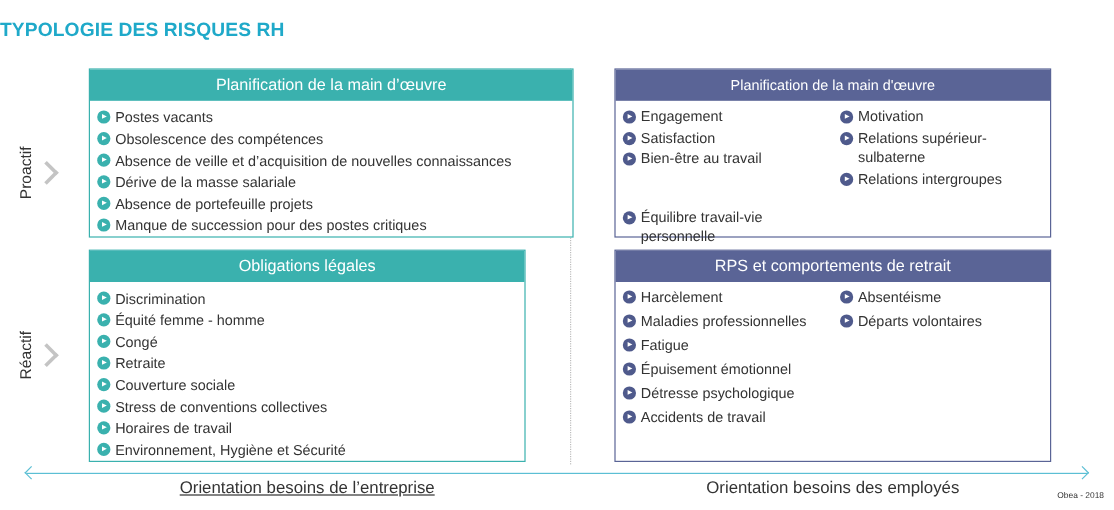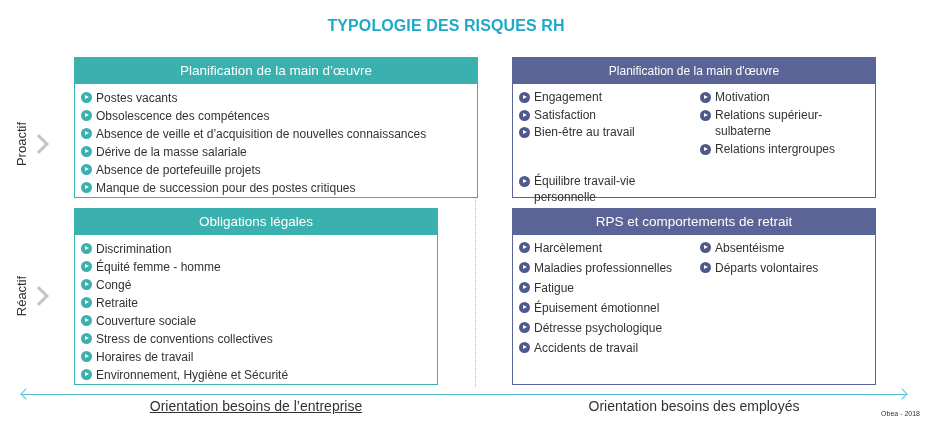--- a/index.html
+++ b/index.html
@@ -1,20 +1,20 @@
 <!DOCTYPE html>
 <html><head>
   <meta charset="utf-8">
   <style>
     * { box-sizing: border-box; margin: 0; padding: 0; }
     html, body { width: 928px; height: 425px; background: #ffffff; overflow: hidden; }
     body { position: relative; font-family: "Liberation Sans", sans-serif; color: #333; }
 
     .title {
-      position: absolute; left: 0; top: 17px; width: 892px; text-align: center;
+      position: absolute; left: 0; top: 17px; width: 892px; 
       font-size: 16px; font-weight: bold; color: #1fa9c9; letter-spacing: 0.1px;
     }
 
     .vdivider {
       position: absolute; left: 475px; top: 57px; width: 0; height: 330px;
       border-left: 1px dotted #bdbdbd;
     }
 
     .side-label {
       position: absolute; width: 60px; height: 20px;

